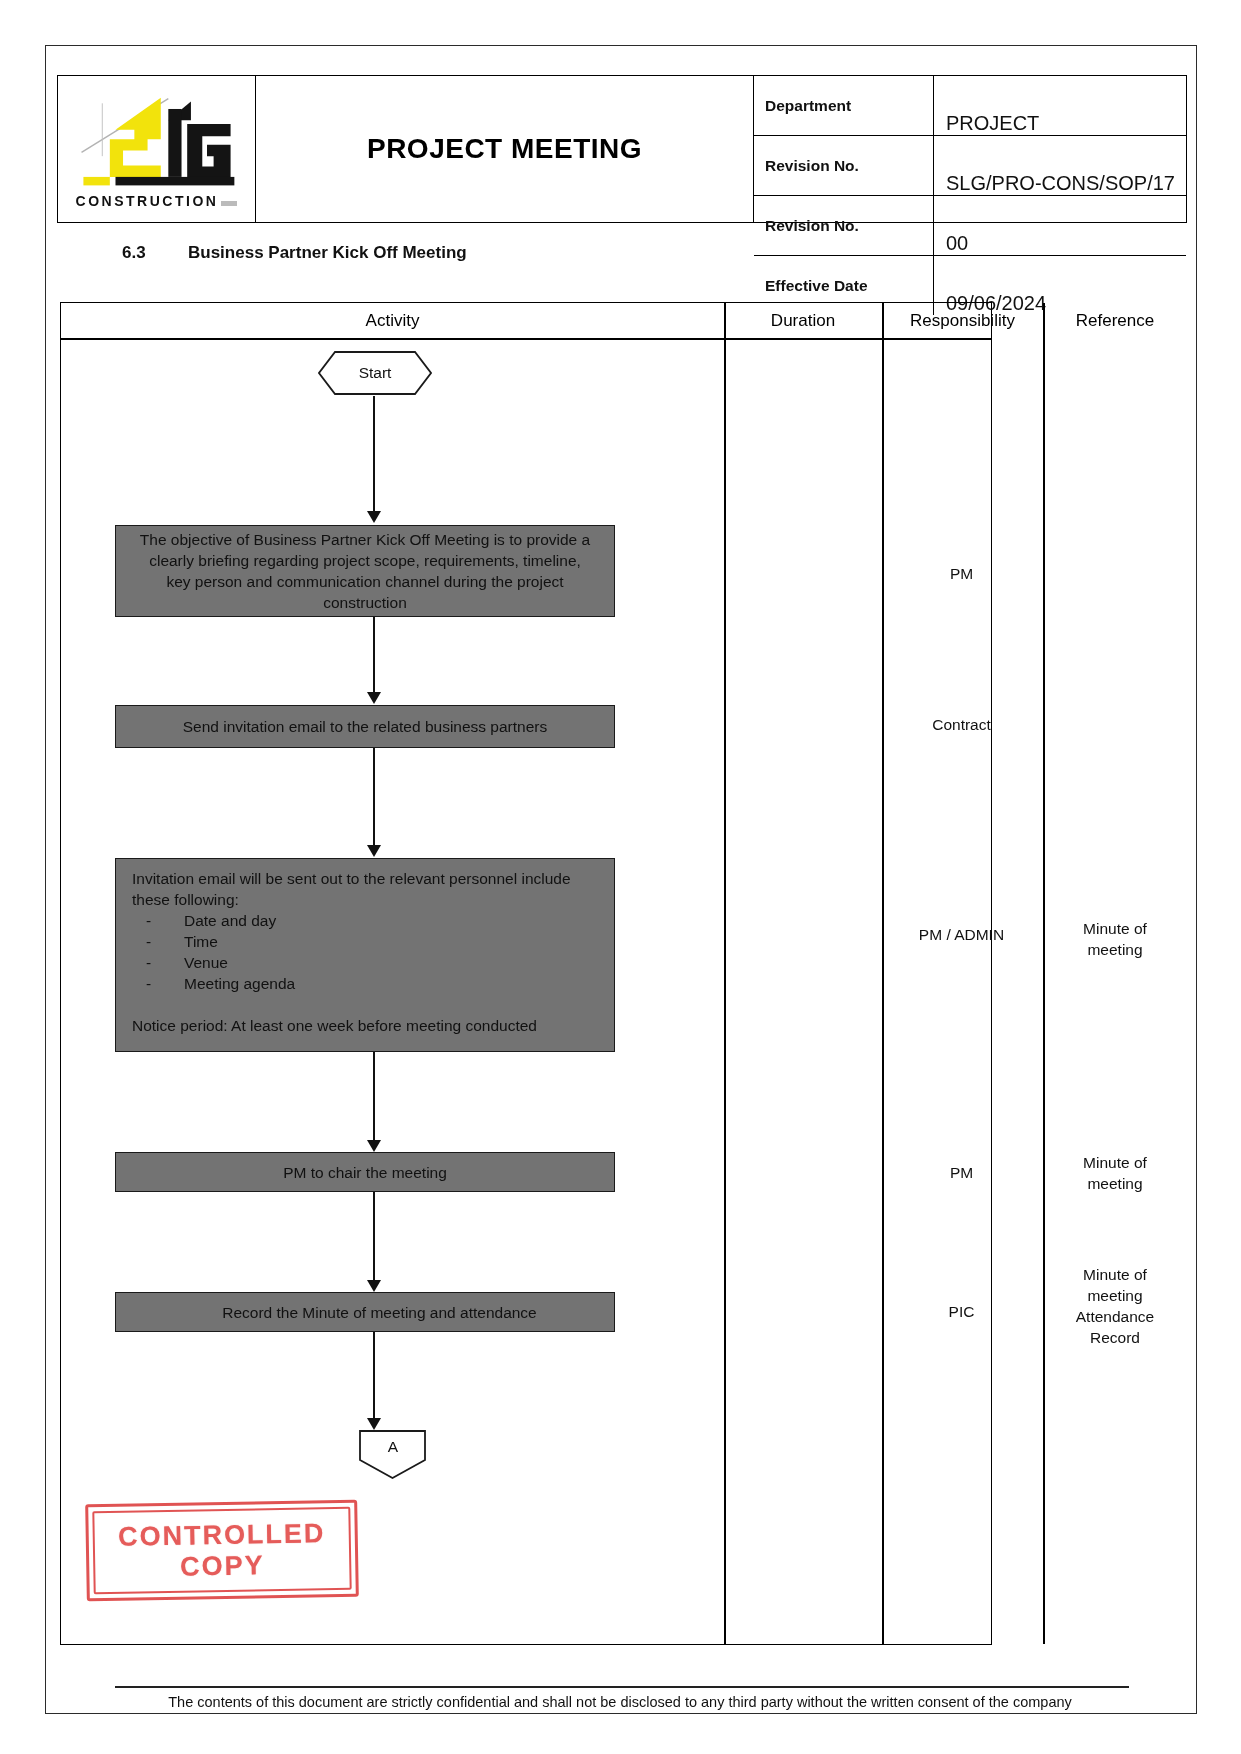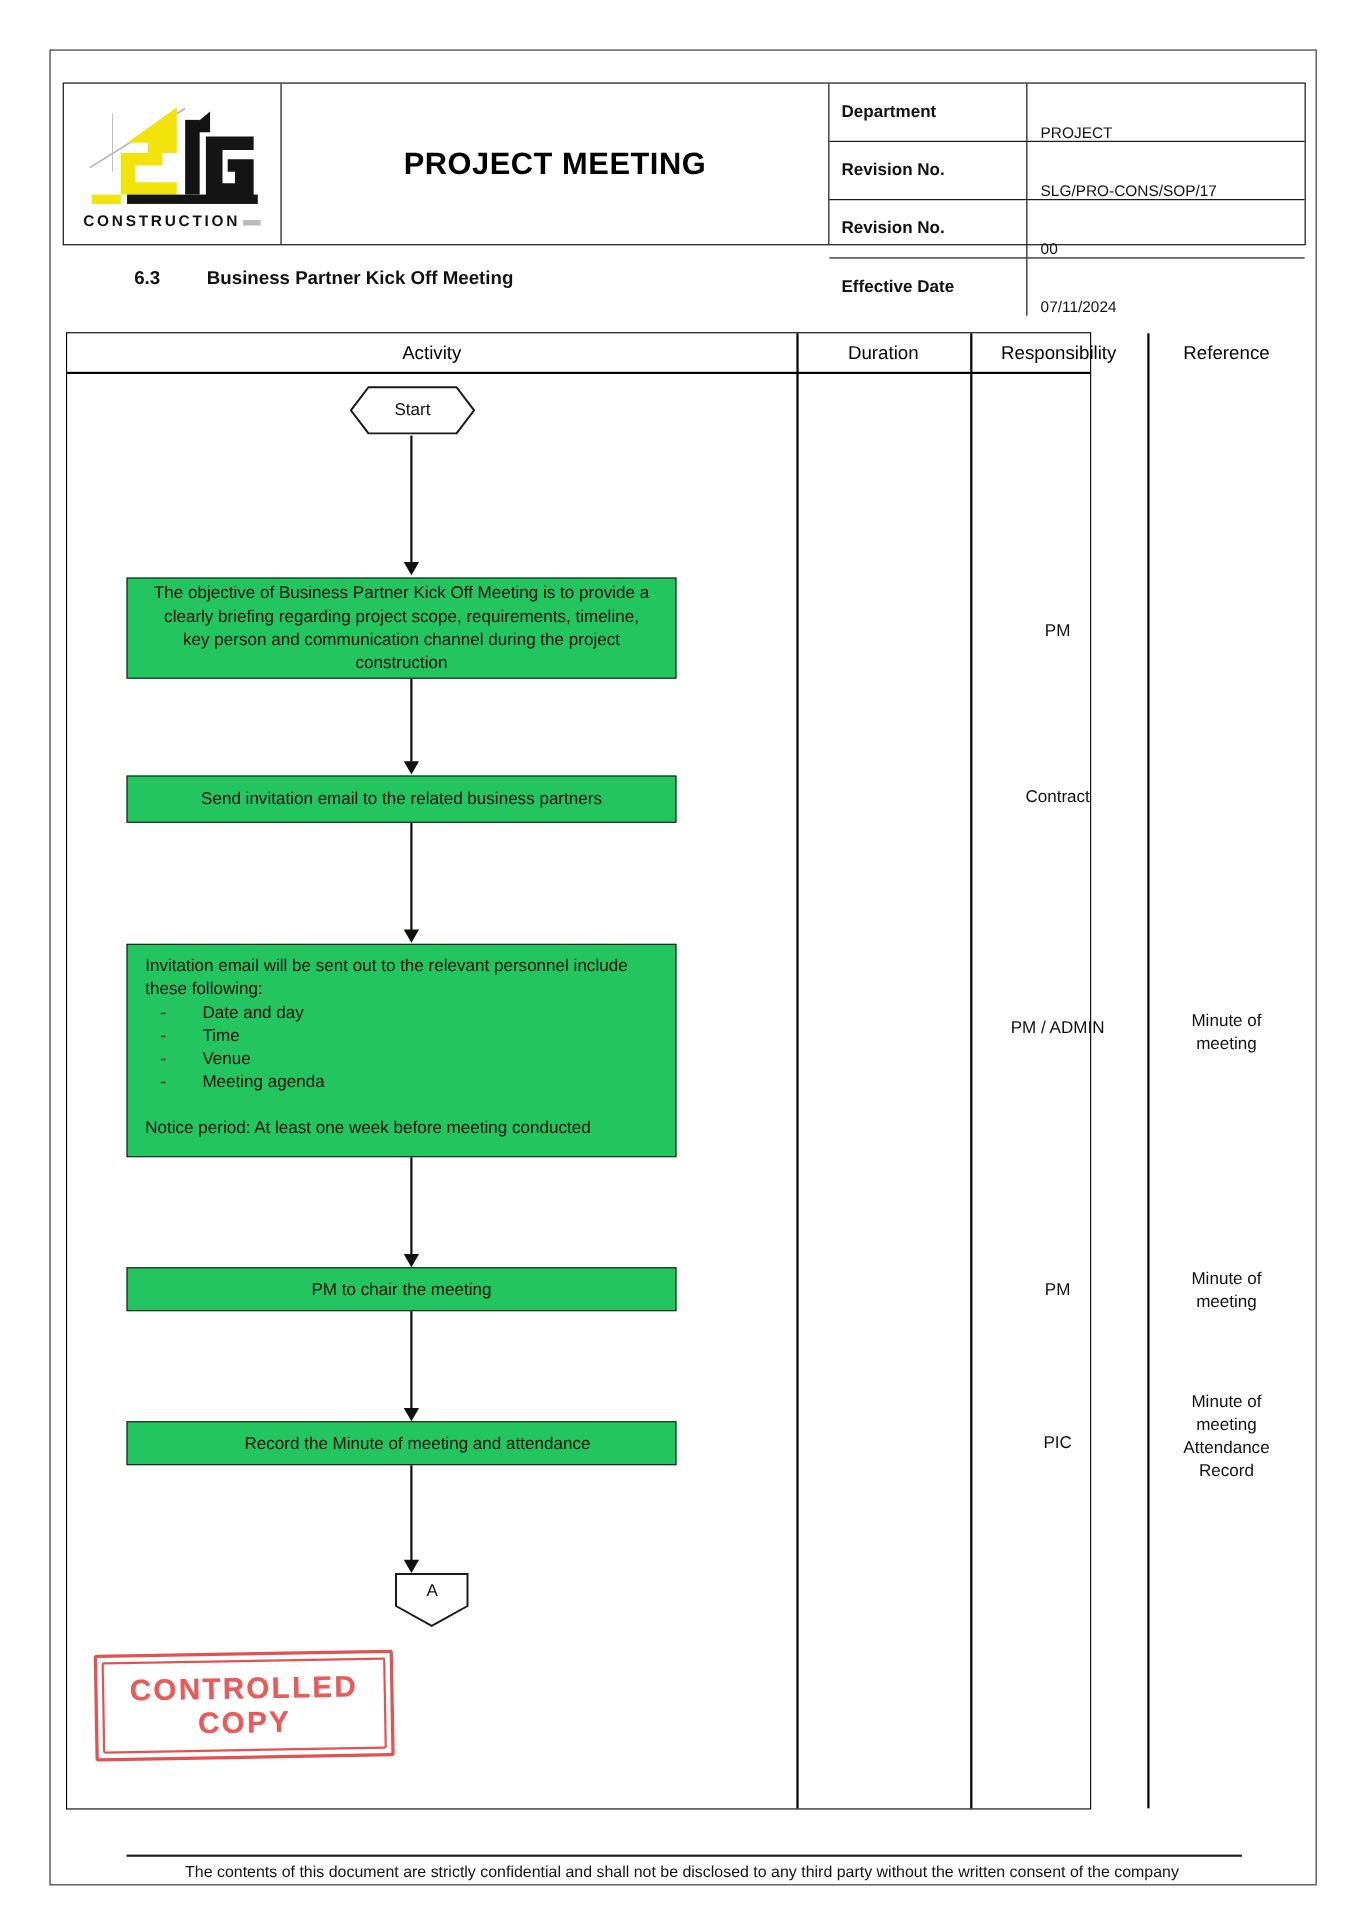--- a/index.html
+++ b/index.html
@@ -16,40 +16,40 @@
   .logo-word{font-weight:800;font-size:14px;letter-spacing:2.5px;color:#111;margin-top:-2px;}
   .logo-reg{display:inline-block;width:16px;height:5px;background:#bbb;margin-left:3px;}
   .hdr-title{width:498px;border-right:1.6px solid #000;display:flex;align-items:center;
        justify-content:center;box-sizing:border-box;}
   .hdr-title span{font-weight:700;font-size:28px;letter-spacing:.5px;color:#000;}
   .hdr-info{flex:1;display:grid;grid-template-rows:repeat(5,1fr);box-sizing:border-box;}
   .hdr-row{display:flex;border-bottom:1.4px solid #000;box-sizing:border-box;}
   .hdr-row:last-child{border-bottom:none;}
   .hdr-label{width:180px;border-right:1.4px solid #000;display:flex;align-items:center;
        padding-left:11px;font-weight:700;font-size:15.5px;box-sizing:border-box;}
-  .hdr-value{flex:1;display:flex;align-items:center;padding-left:12px;font-size:14px;margin-top:36px;}
+  .hdr-value{flex:1;display:flex;align-items:center;padding-left:12px;font-size:20px;margin-top:36px;}
 
   
   .sec-num{position:absolute;left:122px;top:243px;font-weight:700;font-size:17px;}
   .sec-title{position:absolute;left:188px;top:243px;font-weight:700;font-size:17px;}
 
   
   .ftable{position:absolute;left:60px;top:302px;width:932px;height:1343px;
        border:1.6px solid #000;box-sizing:border-box;}
   .vline{position:absolute;top:0;bottom:0;width:1.5px;background:#000;}
   .hline-head{position:absolute;left:0;right:0;top:35px;height:1.5px;background:#000;}
   .chead{position:absolute;top:0;height:35px;line-height:35px;text-align:center;
        font-size:17px;color:#000;}
 
   
   .shape{position:absolute;}
   .shape-label{position:absolute;inset:0;display:flex;align-items:center;
        justify-content:center;font-size:15.5px;color:#111;}
   .flow-box{position:absolute;left:115px;width:500px;border:1.8px solid #1a1a1a;
-       background:#22c55e;box-sizing:border-box;font-size:15.5px;line-height:21px;color:#111;}
+       background:#737373;box-sizing:border-box;font-size:15.5px;line-height:21px;color:#111;}
   .fb-center{display:flex;align-items:center;justify-content:center;text-align:center;}
   .box1{top:525px;height:92px;padding:6px 20px;}
   .box2{top:705px;height:43px;}
   .box3{top:858px;height:194px;padding:9px 16px;text-align:left;}
   .box4{top:1152px;height:40px;}
   .box5{top:1292px;height:40px;padding-left:29px;}
   .bullet{padding-left:14px;}
   .dash{display:inline-block;width:38px;}
   .notice{margin-top:21px;}
 
@@ -112,21 +112,21 @@
       <div class="hdr-row">
         <div class="hdr-label">Revision No.</div>
         <div class="hdr-value">SLG/PRO-CONS/SOP/17</div>
       </div>
       <div class="hdr-row">
         <div class="hdr-label">Revision No.</div>
         <div class="hdr-value">00</div>
       </div>
       <div class="hdr-row">
         <div class="hdr-label">Effective Date</div>
-        <div class="hdr-value">07/11/2024</div>
+        <div class="hdr-value">09/06/2024</div>
       </div>
     </div>
   </div>
 
   <span class="sec-num">6.3</span>
   <span class="sec-title">Business Partner Kick Off Meeting</span>
 
   <div class="ftable">
     <div class="vline" style="left:663px;"></div>
     <div class="vline" style="left:821px;"></div>

